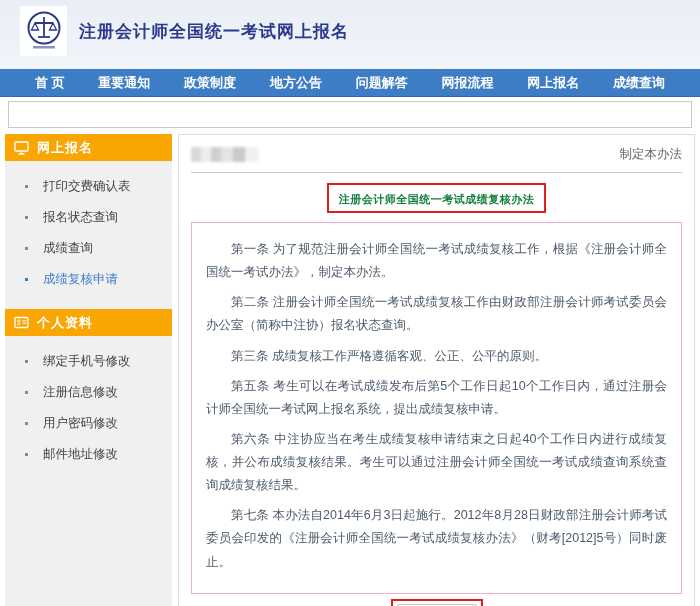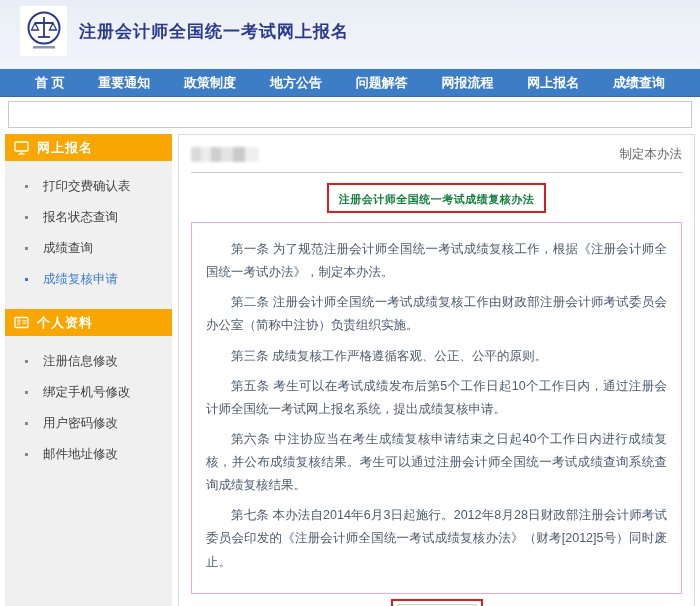--- a/index.html
+++ b/index.html
@@ -244,25 +244,25 @@
           <rect x="1" y="1.5" width="13" height="10" rx="1" fill="none" stroke="#ffffff" stroke-width="1.3"></rect>
           <circle cx="4.8" cy="5.2" r="1.3" fill="none" stroke="#ffffff" stroke-width="1"></circle>
           <path d="M3.2 9 c0.4-1.4 2.8-1.4 3.2 0 M8.5 4.8 h4 M8.5 7.2 h4" stroke="#ffffff" stroke-width="1" fill="none"></path>
         </svg>
       </span>
       <span>个人资料</span>
     </div>
     <div class="side-list">
       <div class="side-item">
         <span class="bullet"></span>
+        <span>绑定手机号修改</span>
+      </div>
+      <div class="side-item">
+        <span class="bullet"></span>
         <span>注册信息修改</span>
-      </div>
-      <div class="side-item">
-        <span class="bullet"></span>
-        <span>绑定手机号修改</span>
       </div>
       <div class="side-item">
         <span class="bullet"></span>
         <span>用户密码修改</span>
       </div>
       <div class="side-item">
         <span class="bullet"></span>
         <span>邮件地址修改</span>
       </div>
     </div>
@@ -277,21 +277,21 @@
     <hr class="user-divider">
 
     <div class="title-row">
       <div class="red-annotation">
         <span class="article-title">注册会计师全国统一考试成绩复核办法</span>
       </div>
     </div>
 
     <div class="article-box">
       <p>第一条 为了规范注册会计师全国统一考试成绩复核工作，根据《注册会计师全国统一考试办法》，制定本办法。</p>
-      <p>第二条 注册会计师全国统一考试成绩复核工作由财政部注册会计师考试委员会办公室（简称中注协）负责组织实施。</p>
+      <p>第二条 注册会计师全国统一考试成绩复核工作由财政部注册会计师考试委员会办公室（简称中注协）报名状态查询。</p>
       <p>第三条 成绩复核工作严格遵循客观、公正、公平的原则。</p>
       <p>第五条 考生可以在考试成绩发布后第5个工作日起10个工作日内，通过注册会计师全国统一考试网上报名系统，提出成绩复核申请。</p>
       <p>第六条 中注协应当在考生成绩复核申请结束之日起40个工作日内进行成绩复核，并公布成绩复核结果。考生可以通过注册会计师全国统一考试成绩查询系统查询成绩复核结果。</p>
       <p>第七条 本办法自2014年6月3日起施行。2012年8月28日财政部注册会计师考试委员会印发的《注册会计师全国统一考试成绩复核办法》（财考[2012]5号）同时废止。</p>
     </div>
 
     <div class="button-row">
       <div class="red-annotation btn-wrap">
         <button class="next-button">下一步 (1)</button>
       </div>

